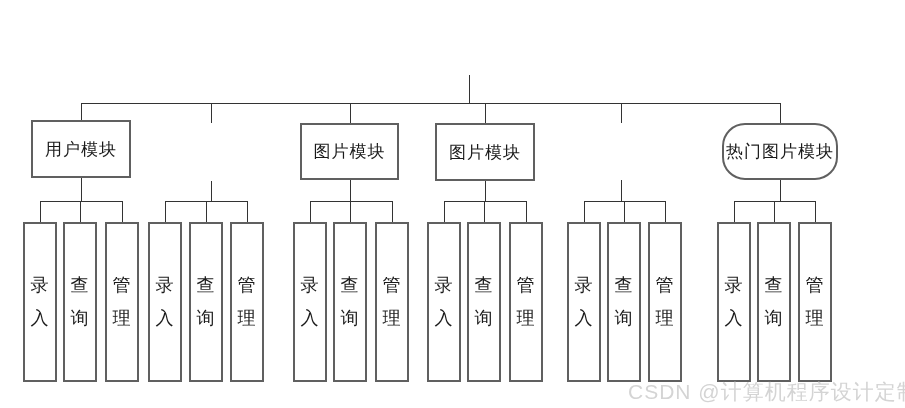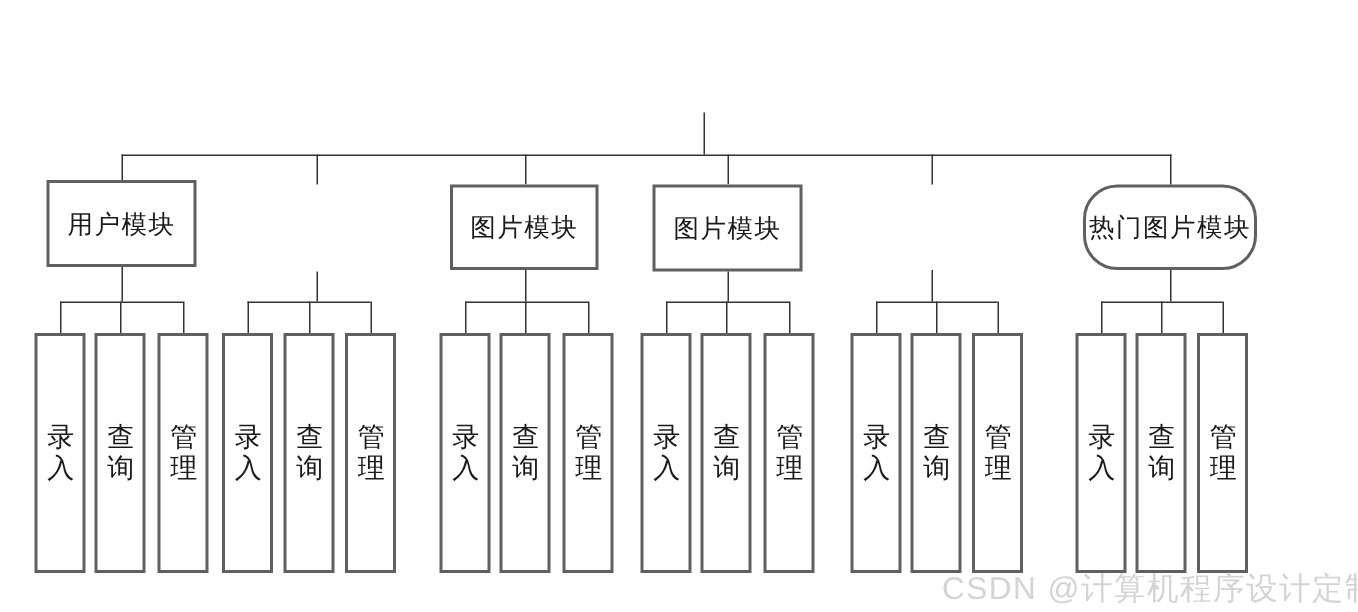--- a/index.html
+++ b/index.html
@@ -16,21 +16,21 @@
     overflow:hidden;
   }
   .box{
     position:absolute;box-sizing:border-box;border:2px solid var(--border);
     background:var(--bg);display:flex;align-items:center;justify-content:center;
   }
   .root-box{font-size:17px;letter-spacing:1px;}
   .mod-box{font-size:17px;letter-spacing:1px;}
   .leaf-box{font-size:18px;}
   .leaf-label{
-    width:1.05em;word-break:break-all;text-align:right;line-height:21px;
+    width:1.05em;word-break:break-all;text-align:left;line-height:33px;
   }
   .v{position:absolute;width:1px;background:var(--line);}
   .h{position:absolute;height:1px;background:var(--line);}
   .watermark{
     position:absolute;left:628px;top:378px;font-size:21px;letter-spacing:1px;
     color:var(--wm);white-space:nowrap;
     font-family:"Liberation Sans","DejaVu Sans",sans-serif;
   }
 </style>
 </head>

